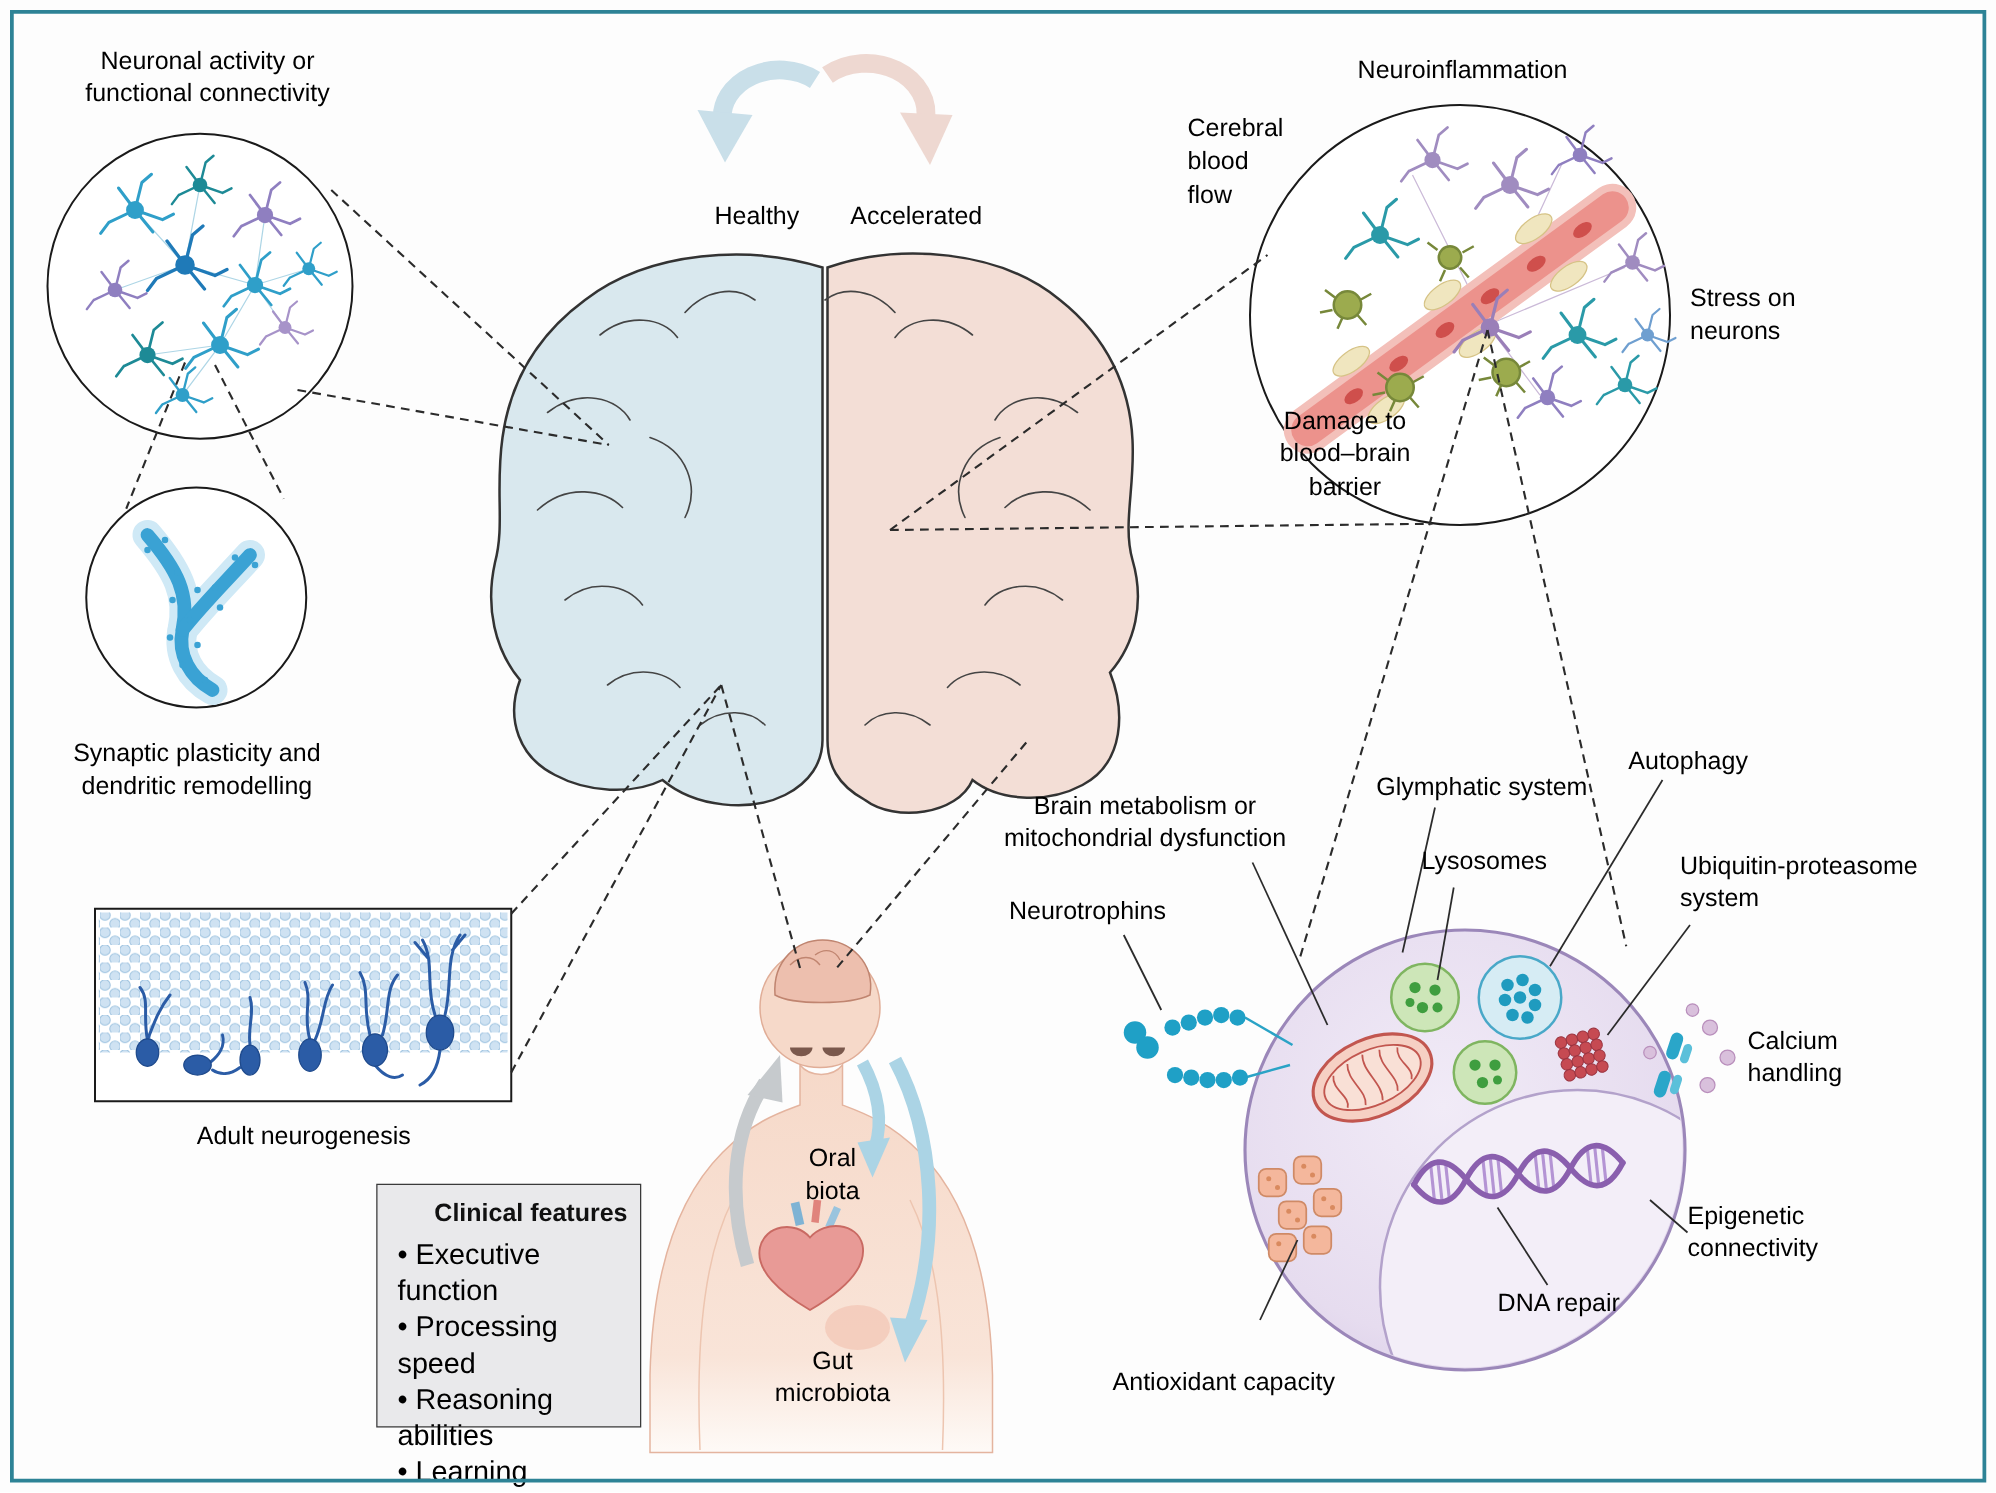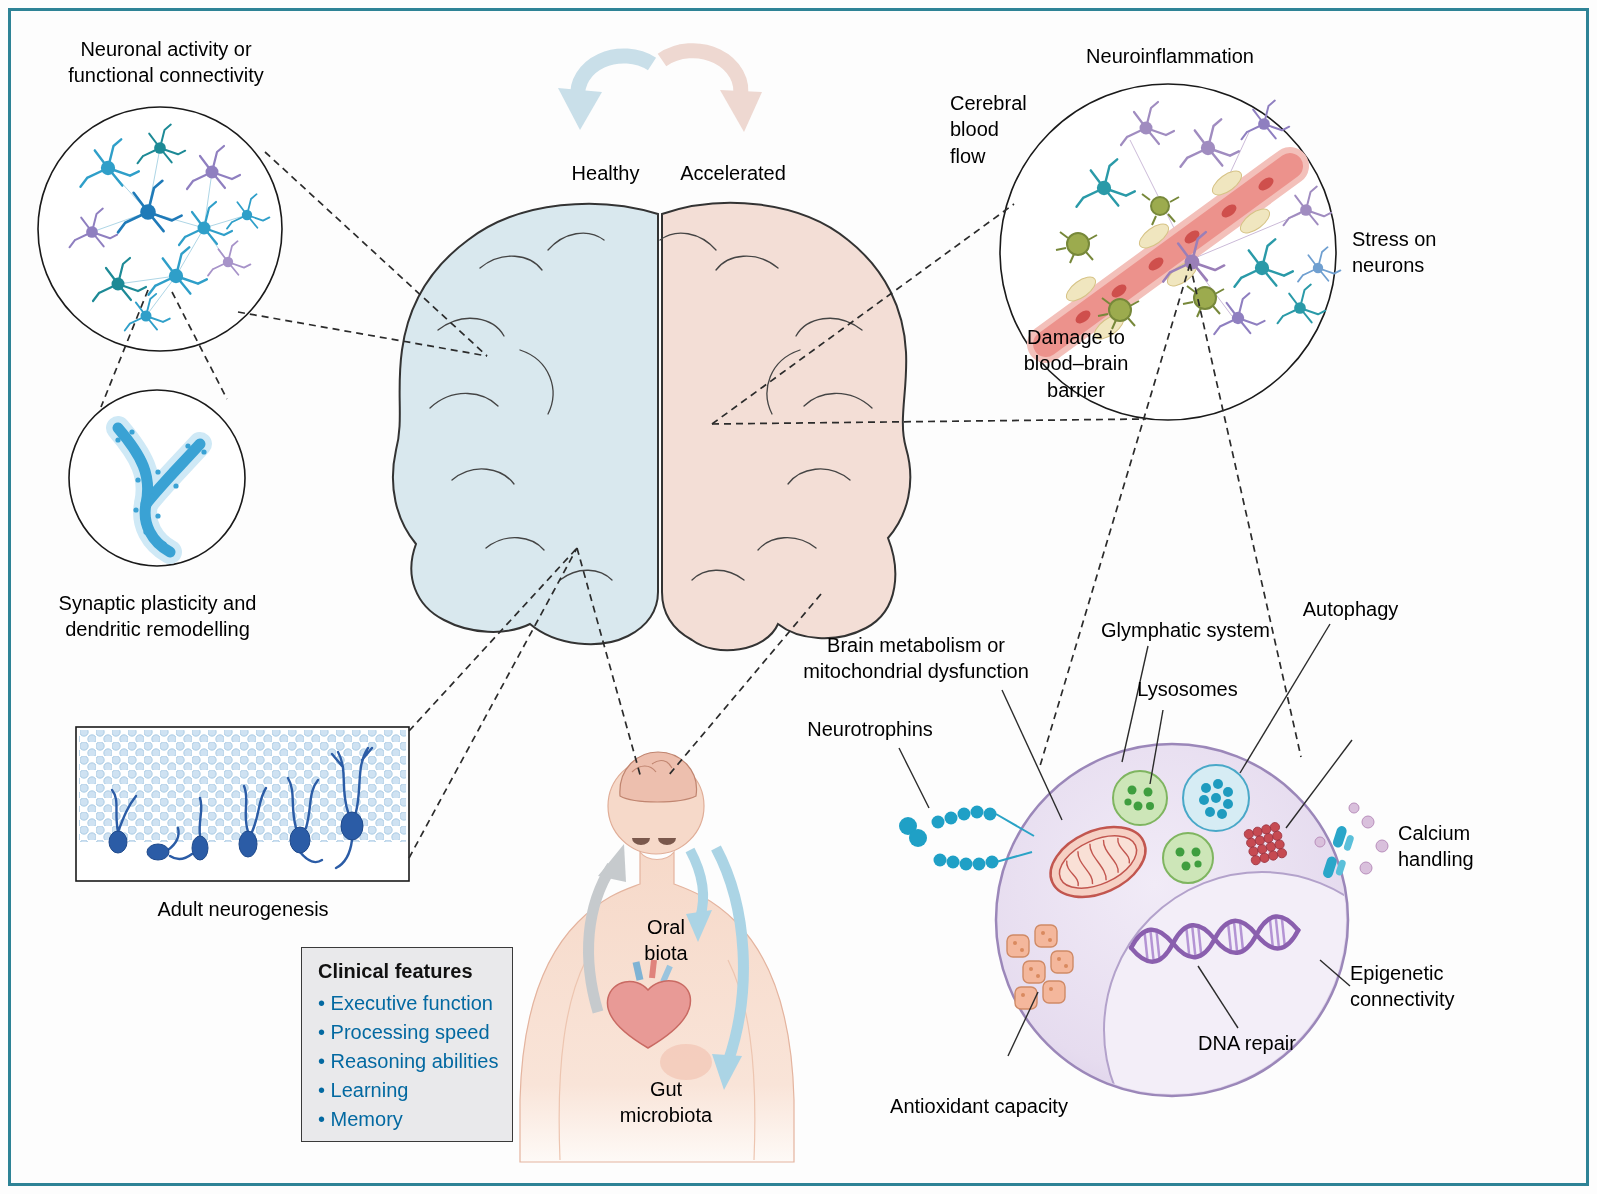--- a/index.html
+++ b/index.html
@@ -4,22 +4,22 @@
 <style>
   html,body{margin:0;padding:0;background:#fff;}
   #canvas{position:relative;width:1597px;height:1194px;background:#fdfdfd;overflow:hidden;
           font-family:"Liberation Sans",sans-serif;}
   #frame{position:absolute;inset:8px;border:3px solid #2e8396;pointer-events:none;}
   svg.art{position:absolute;left:0;top:0;}
   .lbl{position:absolute;font-size:20px;line-height:1.32;color:#000000;}
   .center{text-align:center;}
   .cf-box{position:absolute;left:301px;top:947px;width:212px;height:195px;background:#e9e9eb;
           border:1.5px solid #3a3a3a;box-sizing:border-box;padding:12px 10px 10px 16px;}
-  .cf-title{font-weight:bold;font-size:20px;margin-bottom:6px;color:#111;}
-  .cf-item{font-size:20px;line-height:29px;color:#0369a1;}
+  .cf-title{font-weight:bold;font-size:20px;margin-bottom:6px;color:#111;text-align:right;}
+  .cf-item{font-size:23px;line-height:29px;color:#000000;}
   .cf-item::before{content:"• ";}
 </style>
 </head>
 <body>
 
 <div id="canvas">
 
 <svg class="art" width="1597" height="1194" viewBox="0 0 1597 1194">
   <defs>
     <g id="neuronSym">
@@ -403,20 +403,21 @@
 <div class="lbl center" style="left:1055px;top:43px;width:230px;">Neuroinflammation</div>
 <div class="lbl" style="left:950px;top:90px;width:90px;">Cerebral blood flow</div>
 <div class="lbl" style="left:1352px;top:226px;width:100px;">Stress on neurons</div>
 <div class="lbl center" style="left:1008px;top:324px;width:136px;">Damage to blood–brain barrier</div>
 
 <div class="lbl center" style="left:792px;top:632px;width:248px;">Brain metabolism or mitochondrial dysfunction</div>
 <div class="lbl center" style="left:800px;top:716px;width:140px;">Neurotrophins</div>
 <div class="lbl center" style="left:1098px;top:617px;width:175px;">Glymphatic system</div>
 <div class="lbl center" style="left:1112px;top:676px;width:105px;margin-left:23px;">Lysosomes</div>
 <div class="lbl center" style="left:1298px;top:596px;width:105px;">Autophagy</div>
+<div class="lbl" style="left:1344px;top:680px;width:205px;">Ubiquitin-proteasome system</div>
 <div class="lbl" style="left:1398px;top:820px;width:90px;">Calcium handling</div>
 <div class="lbl" style="left:1350px;top:960px;width:125px;">Epigenetic connectivity</div>
 <div class="lbl center" style="left:1192px;top:1030px;width:110px;">DNA repair</div>
 <div class="lbl center" style="left:884px;top:1057px;width:190px;margin-top:36px;">Antioxidant capacity</div>
 
 <div class="lbl center" style="left:636px;top:914px;width:60px;">Oral biota</div>
 <div class="lbl center" style="left:614px;top:1076px;width:104px;">Gut microbiota</div>
 
 <div class="cf-box">
   <div class="cf-title">Clinical features</div>

